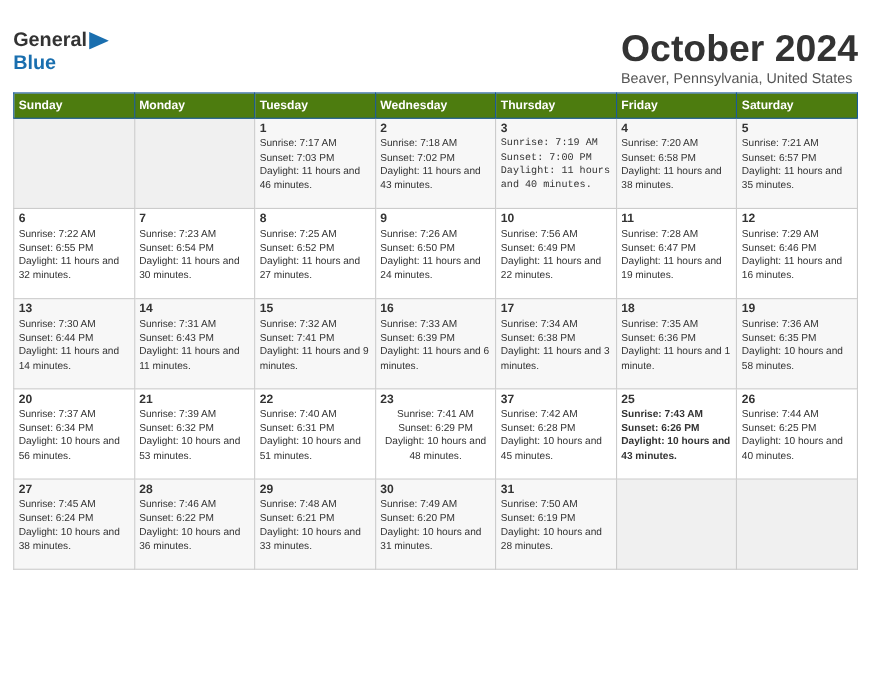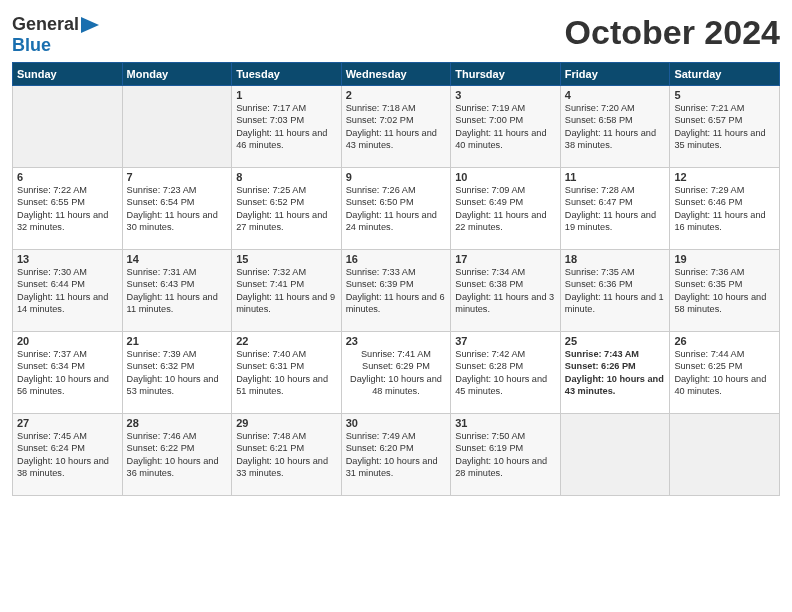--- a/index.html
+++ b/index.html
@@ -5,21 +5,21 @@
     * { box-sizing: border-box; margin: 0; padding: 0; }
     body {
       font-family: Arial, sans-serif;
       background: #fff;
       width: 792px;
       height: 612px;
       overflow: hidden;
     }
     .container {
       width: 792px;
-      padding: 14px 12px 8px 12px;
+      padding: 26px 12px 8px 12px;
     }
     .header {
       display: flex;
       justify-content: space-between;
       align-items: flex-start;
       margin-bottom: 6px;
     }
     .logo {
       display: flex;
       flex-direction: column;
@@ -41,21 +41,21 @@
     .location {
       font-size: 13px;
       color: #555;
     }
     table {
       width: 100%;
       border-collapse: collapse;
       table-layout: fixed;
     }
     thead tr th {
-      background-color: #0c4a6e;
+      background-color: #4d7c0f;
       color: #fff;
       font-size: 11px;
       font-weight: bold;
       padding: 5px 4px;
       text-align: left;
       border: 1px solid #1a5a9a;
     }
     tbody tr td {
       border: 1px solid #ccc;
       vertical-align: top;
@@ -95,20 +95,21 @@
         <svg width="18" height="16" viewBox="0 0 18 16" style="margin-left:2px;">
           <polygon points="0,0 18,8 0,16" fill="#1a6faf"></polygon>
         </svg>
       </div>
       <div>
         <span style="font-size:18px;font-weight:bold;color:#1a6faf;">Blue</span>
       </div>
     </div>
     <div class="title-block">
       <div class="month-title">October 2024</div>
+      <div class="location">Beaver, Pennsylvania, United States</div>
     </div>
   </div>
 
   <table>
     <thead>
       <tr>
       <th>Sunday</th>
           <th>Monday</th>
           <th>Tuesday</th>
           <th>Wednesday</th>
@@ -128,21 +129,21 @@
 Daylight: 11 hours and 46 minutes.</div>
           </td>
           <td>
             <span class="day-number">2</span>
             <div class="day-info" style="white-space: pre-line;">Sunrise: 7:18 AM
 Sunset: 7:02 PM
 Daylight: 11 hours and 43 minutes.</div>
           </td>
           <td>
             <span class="day-number">3</span>
-            <div class="day-info" style="white-space: pre-line;">Sunrise: 7:19 AM
+            <div class="day-info" style="white-space: pre-line; font-family: Liberation Mono, monospace;">Sunrise: 7:19 AM
 Sunset: 7:00 PM
 Daylight: 11 hours and 40 minutes.</div>
           </td>
           <td>
             <span class="day-number">4</span>
             <div class="day-info" style="white-space: pre-line;">Sunrise: 7:20 AM
 Sunset: 6:58 PM
 Daylight: 11 hours and 38 minutes.</div>
           </td>
           <td>
@@ -172,21 +173,21 @@
 Daylight: 11 hours and 27 minutes.</div>
           </td>
           <td>
             <span class="day-number">9</span>
             <div class="day-info" style="white-space: pre-line;">Sunrise: 7:26 AM
 Sunset: 6:50 PM
 Daylight: 11 hours and 24 minutes.</div>
           </td>
           <td>
             <span class="day-number">10</span>
-            <div class="day-info" style="white-space: pre-line;">Sunrise: 7:09 AM
+            <div class="day-info" style="white-space: pre-line;">Sunrise: 7:56 AM
 Sunset: 6:49 PM
 Daylight: 11 hours and 22 minutes.</div>
           </td>
           <td>
             <span class="day-number">11</span>
             <div class="day-info" style="white-space: pre-line;">Sunrise: 7:28 AM
 Sunset: 6:47 PM
 Daylight: 11 hours and 19 minutes.</div>
           </td>
           <td>

